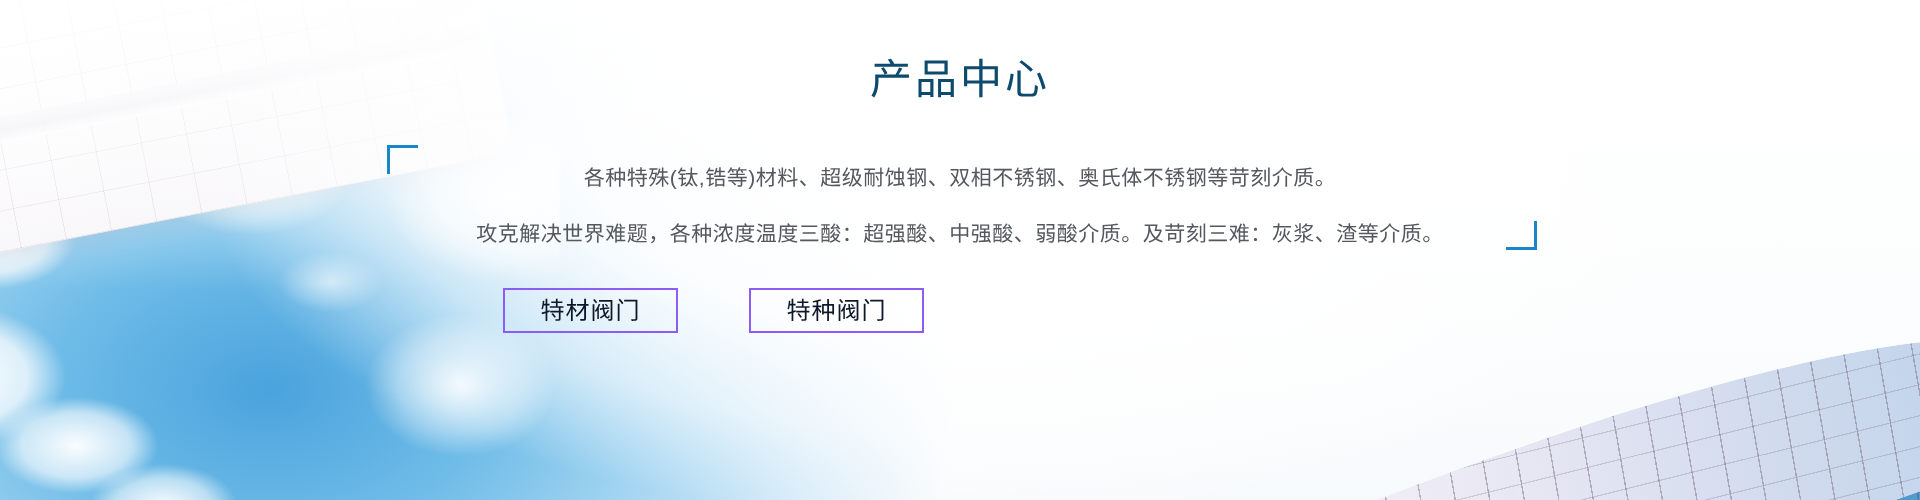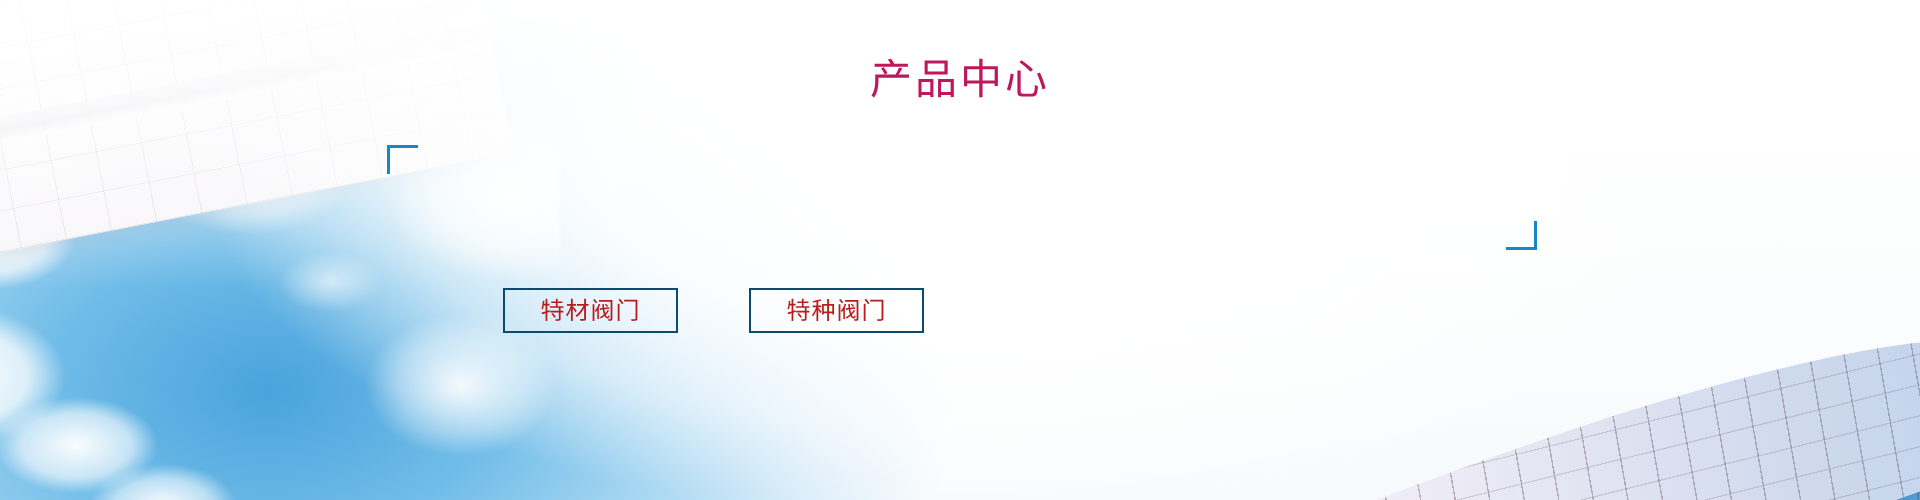--- a/index.html
+++ b/index.html
@@ -140,21 +140,21 @@
 
   .page-title {
     position: absolute;
     top: 52px;
     left: 0;
     width: 100%;
     text-align: center;
     font-size: 42px;
     line-height: 56px;
     font-weight: 400;
-    color: #be185d;
+    color: #0c4a6e;
     letter-spacing: 3px;
   }
 
   .desc-block {
     position: absolute;
     top: 150px;
     left: 0;
     width: 100%;
   }
   .desc-line {
@@ -189,23 +189,23 @@
     left: 503px;
     top: 288px;
     width: 912px;
     display: grid;
     grid-template-columns: repeat(4, 175px);
     grid-auto-rows: 45px;
     column-gap: 71px;
     row-gap: 25px;
   }
   .cat-btn {
-    border: 2px solid #0c4a6e;
+    border: 2px solid #8b5cf6;
     background: transparent;
-    color: #b91c1c;
+    color: #0f172a;
     font-size: 24px;
     line-height: 41px;
     text-align: center;
     letter-spacing: 1px;
     cursor: pointer;
     box-sizing: border-box;
     user-select: none;
   }
 </style>
 </head>
@@ -225,20 +225,24 @@
   </div>
   <div class="haze"></div>
 
   <div class="content">
 
     <div class="page-title">产品中心</div>
 
     <span class="bracket tl"></span>
     <span class="bracket br"></span>
 
+    <div class="desc-block">
+      <div class="desc-line">各种特殊(钛,锆等)材料、超级耐蚀钢、双相不锈钢、奥氏体不锈钢等苛刻介质。</div>
+      <div class="desc-line">攻克解决世界难题，各种浓度温度三酸：超强酸、中强酸、弱酸介质。及苛刻三难：灰浆、渣等介质。</div>
+    </div>
 
     <div class="cat-grid">
       <div class="cat-btn">特材阀门</div>
       <div class="cat-btn">特种阀门</div>
     </div>
 
   </div>
 </div>
 
 </body></html>

